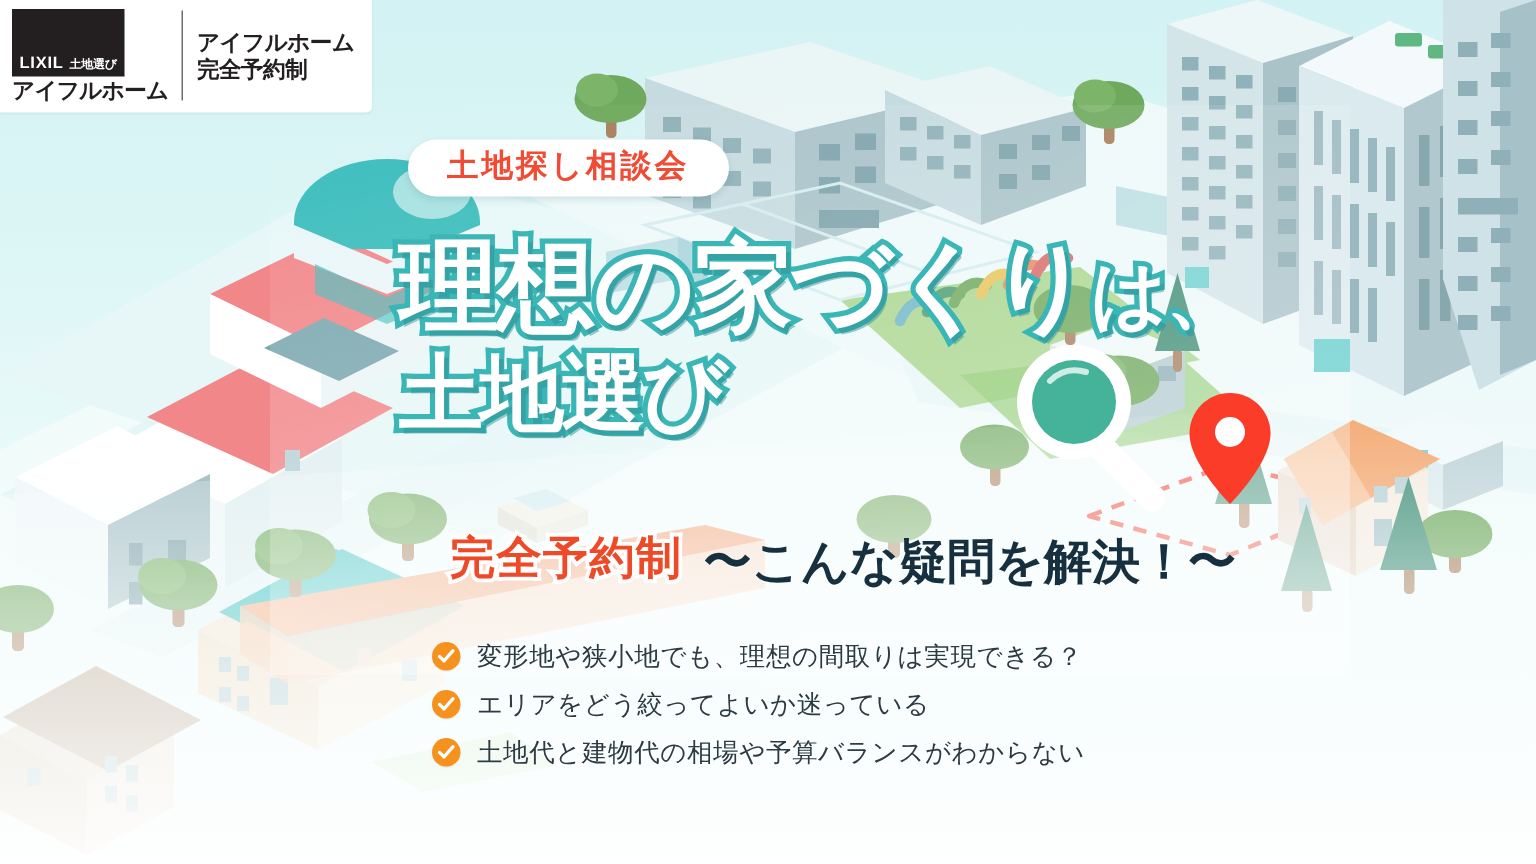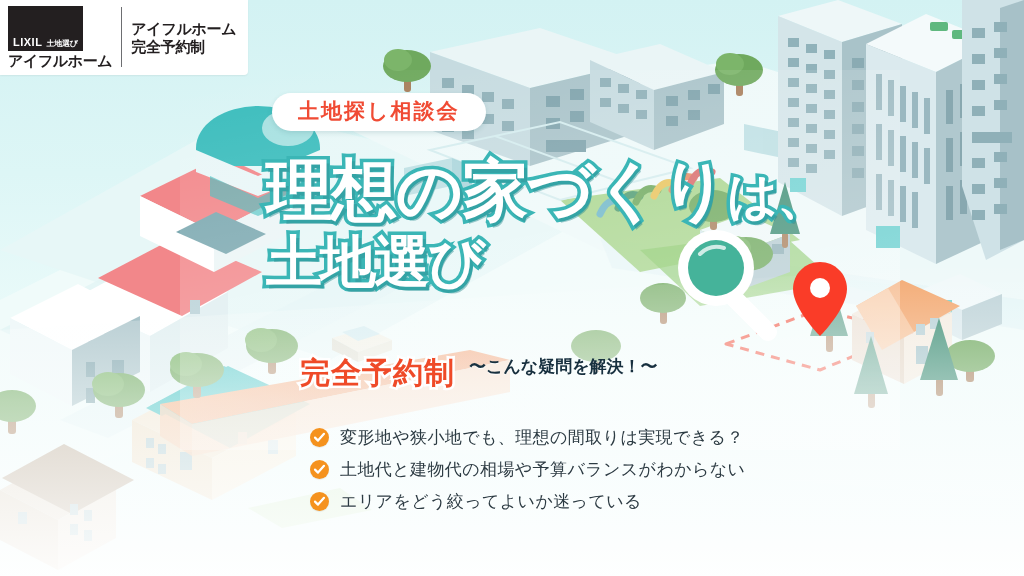--- a/index.html
+++ b/index.html
@@ -78,27 +78,27 @@
 
   #sub{position:absolute;left:300px;top:358px;display:flex;align-items:flex-start;gap:14px;}
   #sub .yoyaku{
     font-family:"Liberation Serif","DejaVu Serif",serif;
     font-size:30px;font-weight:bold;line-height:1;white-space:nowrap;
     color:#ef4a28;-webkit-text-stroke:5px #ffffff;paint-order:stroke fill;
     letter-spacing:1px;
   }
   #sub .gimon{
     font-family:Liberation Sans, sans-serif;
-    font-size:17px;font-weight:bold;line-height:1;white-space:nowrap;
+    font-size:32px;font-weight:bold;line-height:1;white-space:nowrap;
     color:#17303f;letter-spacing:0px;
     text-shadow:0 1px 0 rgba(255,255,255,.85);
   }
 
   #bullets{position:absolute;left:288px;top:428px;display:flex;flex-direction:column;gap:13px;}
-  .bullet{display:flex;align-items:center;gap:11px;margin-left:22px;}
+  .bullet{display:flex;align-items:center;gap:11px;}
   .chk{
     width:19px;height:19px;border-radius:50%;
     background:#f5921e;flex:0 0 19px;position:relative;
     box-shadow:0 1px 1px rgba(0,0,0,.07);
   }
   .chk svg{position:absolute;left:3px;top:3px;}
   .btxt{
     font-size:17px;color:#2c3b43;line-height:1;white-space:nowrap;
     letter-spacing:.4px;
     text-shadow:0 1px 0 rgba(255,255,255,.8);
@@ -545,28 +545,28 @@
         <span class="btxt">変形地や狭小地でも、理想の間取りは実現できる？</span>
       </div>
 
 
       <div class="bullet">
         <span class="chk">
           <svg width="13" height="13" viewBox="0 0 13 13" xmlns="http://www.w3.org/2000/svg">
             <path d="M2 6.6 L5 9.6 L11 2.8" stroke="#ffffff" stroke-width="2.2" fill="none" stroke-linecap="round" stroke-linejoin="round"></path>
           </svg>
         </span>
-        <span class="btxt">土地代と建物代の相場や予算バランスがわからない</span>
+        <span class="btxt">エリアをどう絞ってよいか迷っている</span>
       </div>
 
       <div class="bullet">
         <span class="chk">
           <svg width="13" height="13" viewBox="0 0 13 13" xmlns="http://www.w3.org/2000/svg">
             <path d="M2 6.6 L5 9.6 L11 2.8" stroke="#ffffff" stroke-width="2.2" fill="none" stroke-linecap="round" stroke-linejoin="round"></path>
           </svg>
         </span>
-        <span class="btxt">エリアをどう絞ってよいか迷っている</span>
+        <span class="btxt">土地代と建物代の相場や予算バランスがわからない</span>
       </div>
 
     </div>
   </div>
 
 </div>
 
 </body></html>

